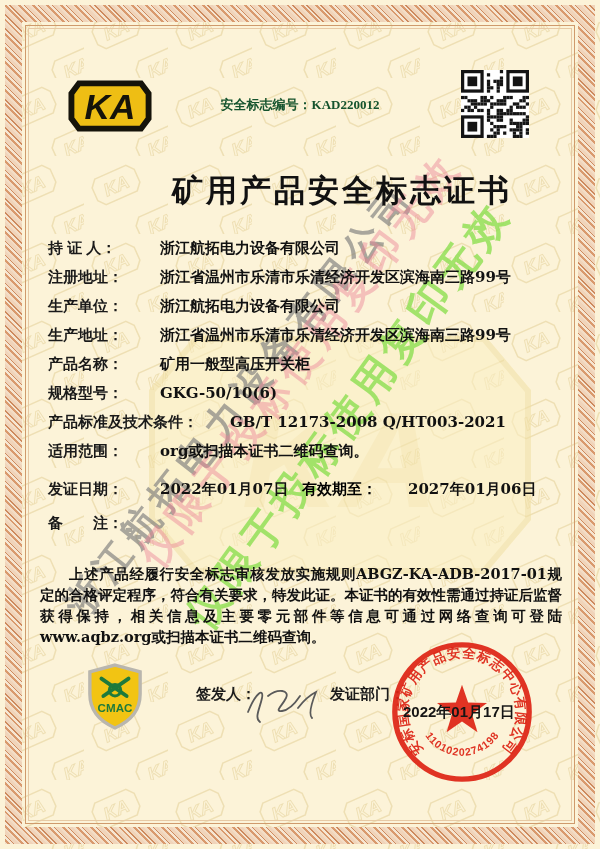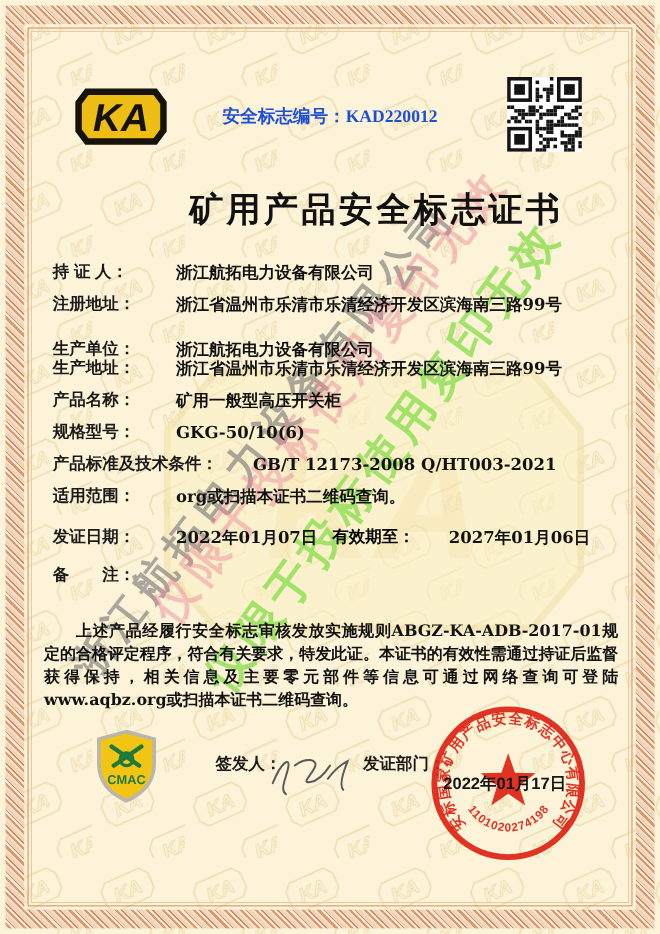--- a/index.html
+++ b/index.html
@@ -10,30 +10,30 @@
   .frame-band{position:absolute;inset:5px;border:17px solid #e3b088;
     border-image:repeating-linear-gradient(45deg,#f3ddc6 0 2px,#d99a6e 2px 4px,#f6e6d2 4px 6px,#cd8a5e 6px 7px,#f0d4ba 7px 10px) 17;
     pointer-events:none;}
   .frame-line1{position:absolute;inset:25px;border:1px solid #cf9a6c;pointer-events:none;}
   .frame-line2{position:absolute;inset:28px;border:1px solid #e7c9a4;pointer-events:none;}
   .bgpattern{position:absolute;left:0;top:0;z-index:0;}
   .bigwm{position:absolute;left:140px;top:290px;z-index:0;opacity:.55;}
   
   .ka-logo{position:absolute;left:66px;top:80px;width:88px;height:52px;z-index:3;}
   .certno{position:absolute;left:170px;top:96px;width:260px;text-align:center;z-index:3;
-    font-family:"Liberation Serif",serif;font-size:16px;font-weight:bold;color:#1d4ed8;}
+    font-family:"Liberation Serif",serif;font-size:13px;font-weight:bold;color:#14532d;}
   .qr{position:absolute;left:461px;top:70px;width:68px;height:68px;background:#fff;z-index:3;}
   .title{position:absolute;left:0;top:170px;width:100%;text-align:center;z-index:3;
     font-size:31px;font-weight:bold;letter-spacing:3px;color:#111;margin-left:42px;}
   
   .row{position:absolute;left:48px;right:36px;display:flex;z-index:3;font-size:15px;line-height:20px;align-items:center;}
   .lab{font-weight:bold;color:#1a1a1a;white-space:nowrap;flex:0 0 112px;}
   .lab.wide{flex:0 0 182px;}
   .val{font-family:"DejaVu Serif",serif;font-weight:bold;color:#111;white-space:nowrap;}
-  .r0{top:238px}.r1{top:267px}.r2{top:308px}.r3{top:325px}
+  .r0{top:238px}.r1{top:267px}.r2{top:296px}.r3{top:325px}
   .r4{top:354px}.r5{top:383px}.r6{top:412px}.r7{top:441px}
   .dates{top:479px}
   .dates .val{flex:0 0 138px;}
   .dates .lab2{font-weight:bold;white-space:nowrap;flex:0 0 106px;margin-left:4px;}
   .remark{top:513px}
   .para{position:absolute;left:40px;right:38px;top:563px;z-index:3;
     font-family:"DejaVu Serif",serif;font-weight:bold;font-size:14.5px;line-height:21px;
     text-indent:2em;text-align:justify;color:#111;}
   
   .wm{position:absolute;z-index:1;white-space:nowrap;font-weight:bold;pointer-events:none;}

